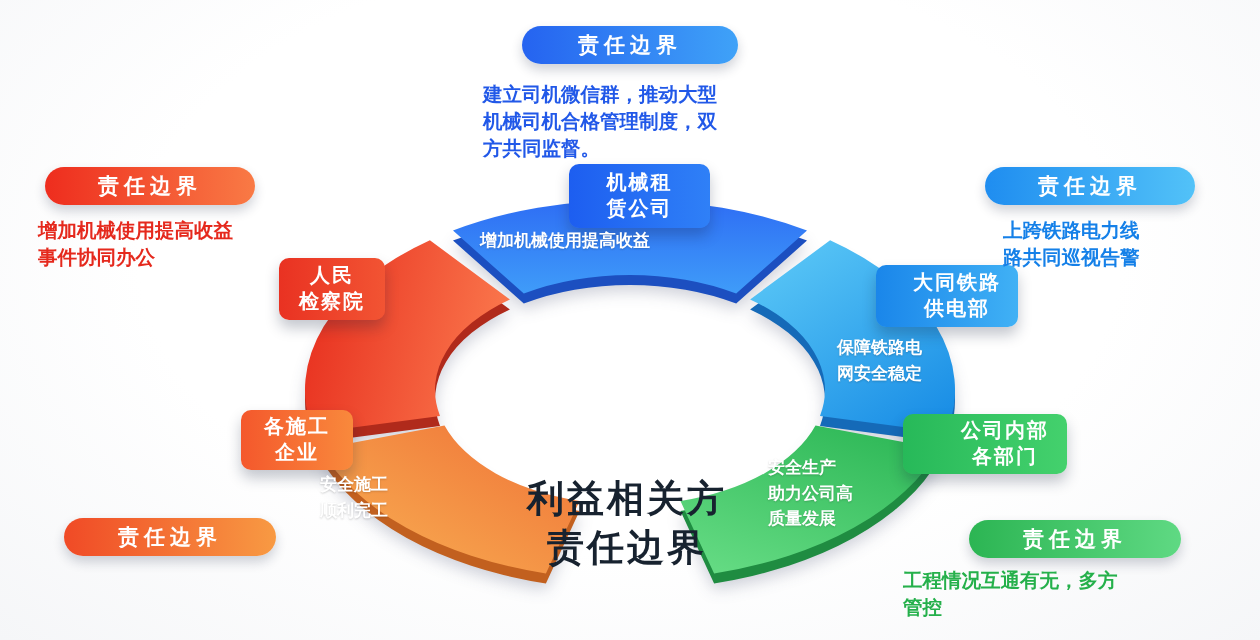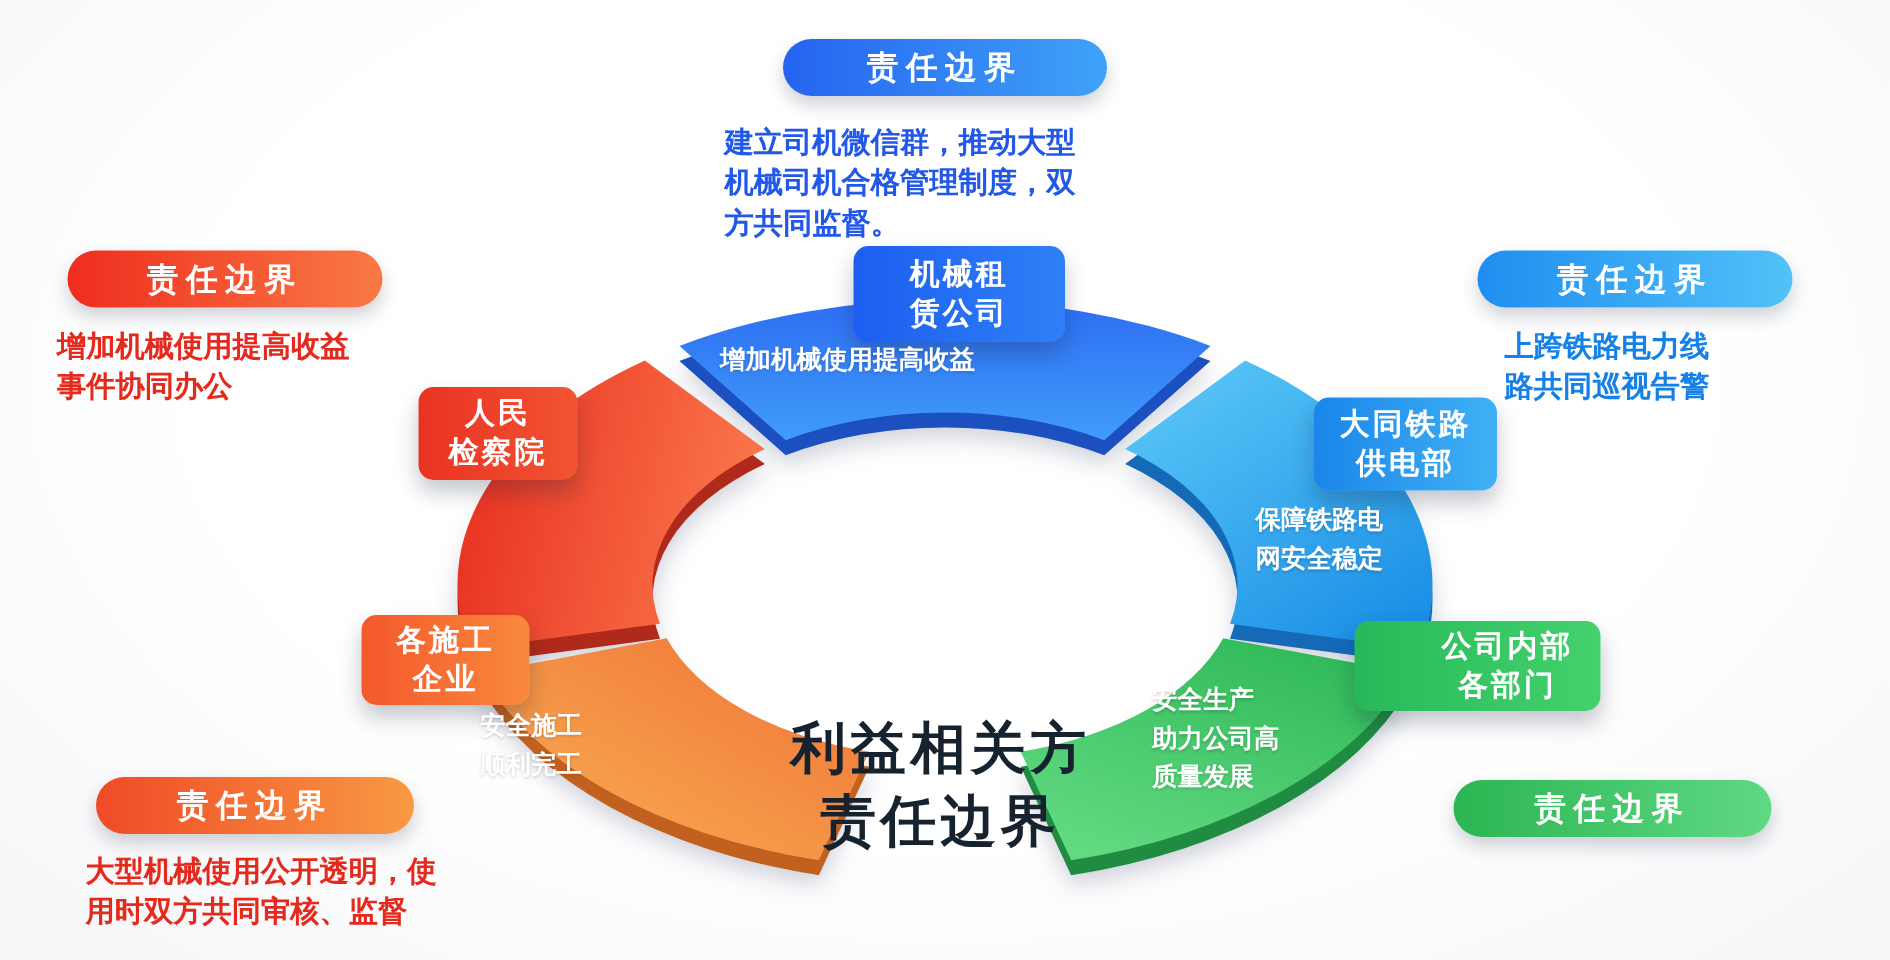--- a/index.html
+++ b/index.html
@@ -92,21 +92,21 @@
       <path d="M939.1,448.7 A325,190 0 0 1 714.1,573.5 L680.5,501.1 A195,115 0 0 0 815.5,425.5 Z" fill="url(#g4)"></path>
     </g>
   </svg>
 
   <div class="seg-box" style="left: 569px; top: 164px; width: 141px; height: 64px; background: linear-gradient(90deg, rgb(29, 94, 240), rgb(47, 128, 247));">机械租
 赁公司</div>
   <div class="seg-box" style="left: 279px; top: 258px; width: 106px; height: 62px; background: linear-gradient(90deg, rgb(233, 50, 34), rgb(242, 84, 51));">人民
 检察院</div>
   <div class="seg-box" style="left: 241px; top: 410px; width: 112px; height: 60px; background: linear-gradient(90deg, rgb(244, 88, 44), rgb(249, 137, 60));">各施工
 企业</div>
-  <div class="seg-box" style="left: 876px; top: 265px; width: 122px; height: 62px; background: linear-gradient(90deg, rgb(26, 134, 234), rgb(64, 177, 245));">大同铁路
+  <div class="seg-box" style="left: 876px; top: 265px; width: 122px; height: 62px; background: linear-gradient(90deg, rgb(26, 134, 234), rgb(64, 177, 245)); padding-left: 20px;">大同铁路
 供电部</div>
   <div class="seg-box" style="left: 903px; top: 414px; width: 124px; height: 60px; background: linear-gradient(90deg, rgb(39, 185, 89), rgb(68, 209, 109)); padding-left: 40px;">公司内部
 各部门</div>
 
   <div class="seg-desc" style="left:480px; top:228px; width:300px;">增加机械使用提高收益</div>
   <div class="seg-desc" style="left:320px; top:472px; width:160px;">安全施工
 顺利完工</div>
   <div class="seg-desc" style="left:837px; top:335px; width:160px;">保障铁路电
 网安全稳定</div>
   <div class="seg-desc" style="left:768px; top:455px; width:160px;">安全生产
@@ -119,19 +119,19 @@
   <div class="pill" style="left: 64px; top: 518px; width: 212px; background: linear-gradient(90deg, rgb(240, 74, 38), rgb(248, 154, 67));">责任边界</div>
   <div class="pill" style="left: 969px; top: 520px; width: 212px; background: linear-gradient(90deg, rgb(44, 181, 83), rgb(95, 217, 131));">责任边界</div>
 
   <div class="callout" style="left: 483px; top: 82px; width: 310px; color: rgb(33, 88, 232);">建立司机微信群，推动大型
 机械司机合格管理制度，双
 方共同监督。</div>
   <div class="callout" style="left: 38px; top: 218px; width: 270px; color: rgb(229, 41, 29);">增加机械使用提高收益
 事件协同办公</div>
   <div class="callout" style="left: 1003px; top: 218px; width: 230px; color: rgb(21, 128, 232);">上跨铁路电力线
 路共同巡视告警</div>
-  <div class="callout" style="left: 57px; top: 568px; width: 320px; color: rgb(229, 41, 29);">大型机械使用公开透明，使
-用时双方共同审核、监督</div>
+  <div class="callout" style="left: 903px; top: 568px; width: 290px; color: rgb(37, 176, 75);">工程情况互通有无，多方
+管控</div>
 
   <div class="center-title" style="color: rgb(23, 34, 47);">利益相关方
 责任边界</div>
 
 </div>
 
 </body></html>

